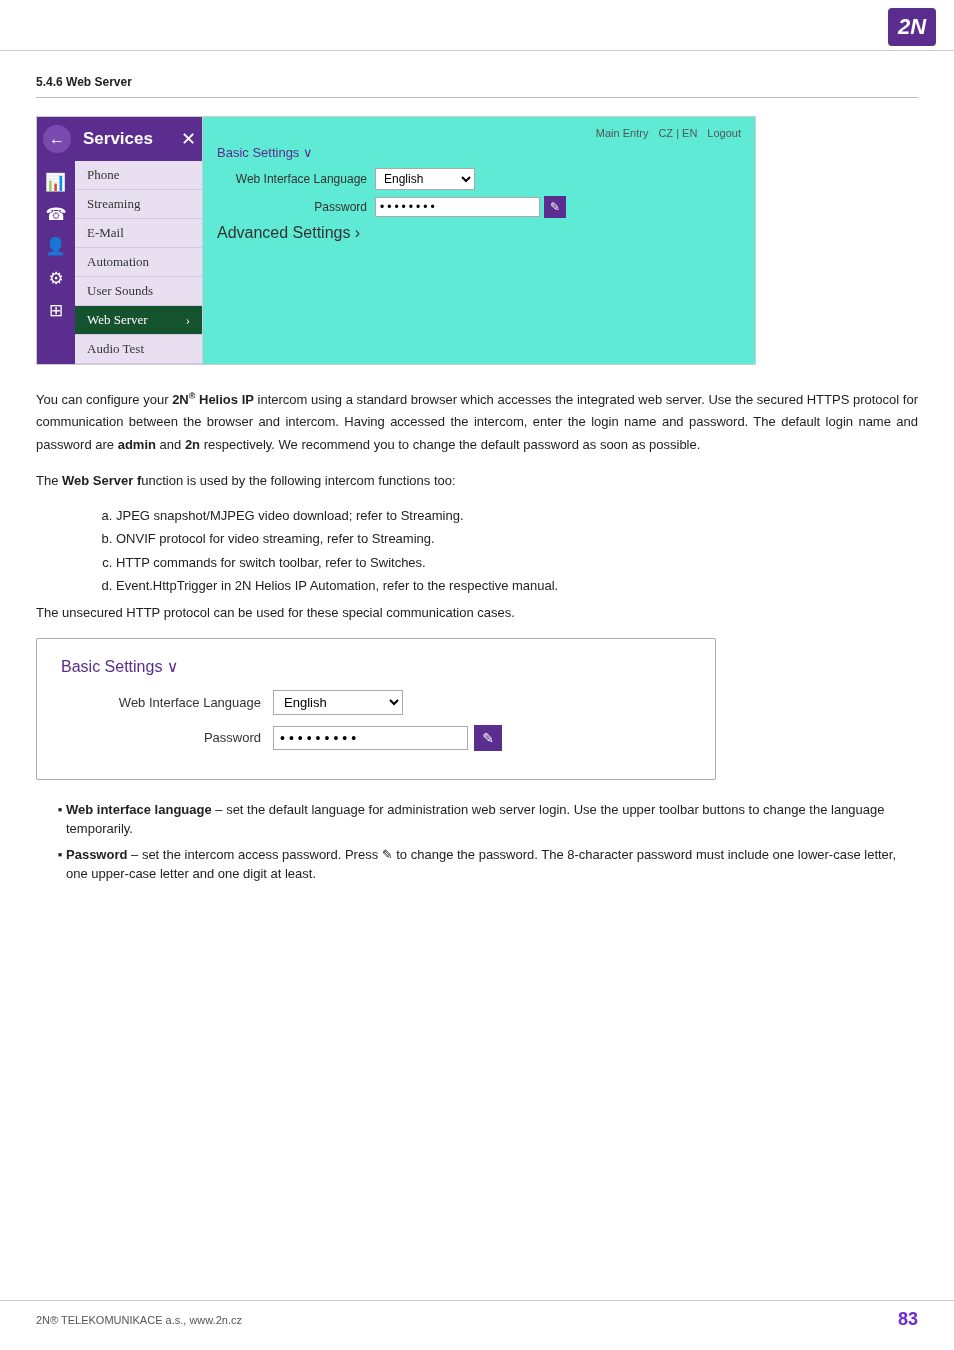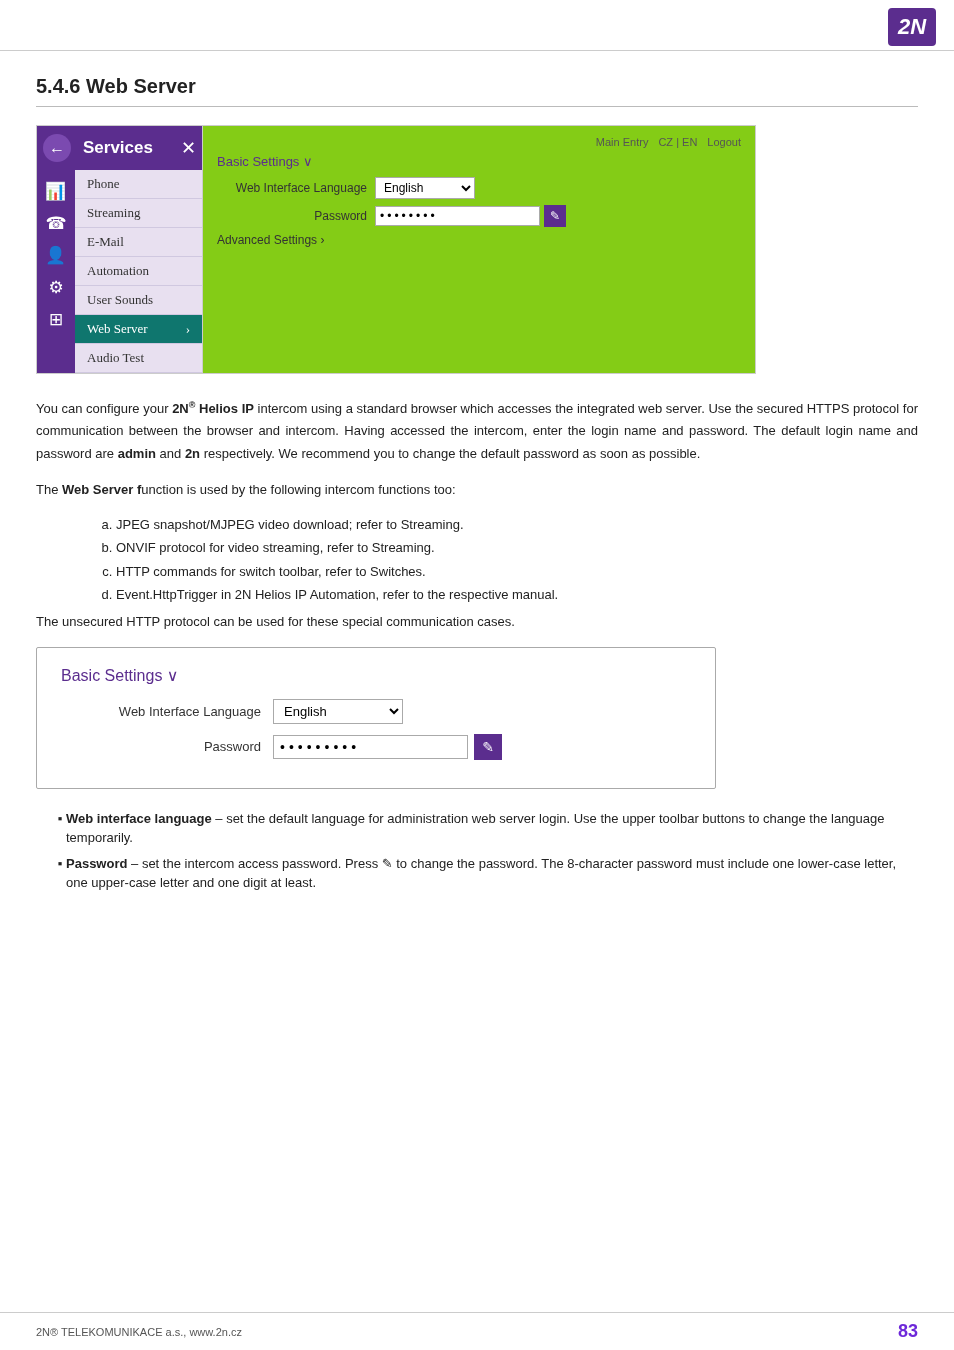--- a/index.html
+++ b/index.html
@@ -35,21 +35,21 @@
       font-style: italic;
     }
 
     
     .page-content {
       padding: 24px 36px 24px 36px;
     }
 
     
     .section-title {
-      font-size: 20px;
+      font-size: 12px;
       font-weight: bold;
       color: #222;
       border-bottom: 1px solid #bbb;
       padding-bottom: 8px;
       margin-bottom: 18px;
     }
 
     
     .ui-panel {
       border: 1px solid #ccc;
@@ -96,21 +96,21 @@
     }
     .sidebar-nav-item {
       padding: 6px 12px;
       color: #333;
       background: #e8e0f0;
       font-size: 13px;
       cursor: pointer;
       border-bottom: 1px solid #d0c8e0;
     }
     .sidebar-nav-item.selected {
-      background: #0f766e;
+      background: #14532d;
       color: #fff;
     }
     .sidebar-nav-item-row {
       display: flex;
       align-items: center;
       justify-content: space-between;
     }
     .panel-sidebar {
       width: 165px;
       min-height: 220px;
@@ -129,21 +129,21 @@
     .panel-sidebar-nav-col {
       flex: 1;
       display: flex;
       flex-direction: column;
       background: #e8e0f0;
       font-family: Liberation Serif, serif;
     }
     .panel-content {
       flex: 1;
       padding: 10px 14px;
-      background: #84cc16;
+      background: #5eead4;
       border-left: 1px solid #ccc;
     }
 
     
     .panel-top-nav {
       display: flex;
       justify-content: flex-end;
       font-size: 11px;
       color: #555;
       margin-bottom: 6px;
@@ -201,21 +201,21 @@
       width: 22px;
       height: 22px;
       cursor: pointer;
       display: flex;
       align-items: center;
       justify-content: center;
       font-size: 12px;
     }
     .advanced-link {
       color: #333;
-      font-size: 12px;
+      font-size: 16px;
       cursor: pointer;
       margin-top: 6px;
     }
 
     
     .body-text {
       font-size: 13px;
       line-height: 1.7;
       text-align: justify;
       margin-bottom: 14px;
@@ -318,21 +318,21 @@
     
     .page-footer {
       border-top: 1px solid #ccc;
       padding: 8px 36px;
       display: flex;
       justify-content: space-between;
       align-items: center;
       font-size: 11px;
       color: #555;
       position: absolute;
-      bottom: 0;
+      bottom: 12px;
       left: 0;
       right: 0;
     }
     .footer-page-num {
       font-size: 18px;
       font-weight: bold;
       color: #6d28d9;
       margin-left: 29px;
     }
   </style>

